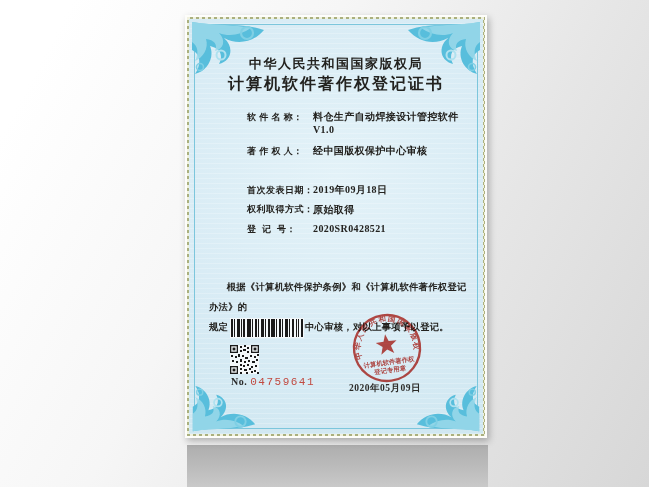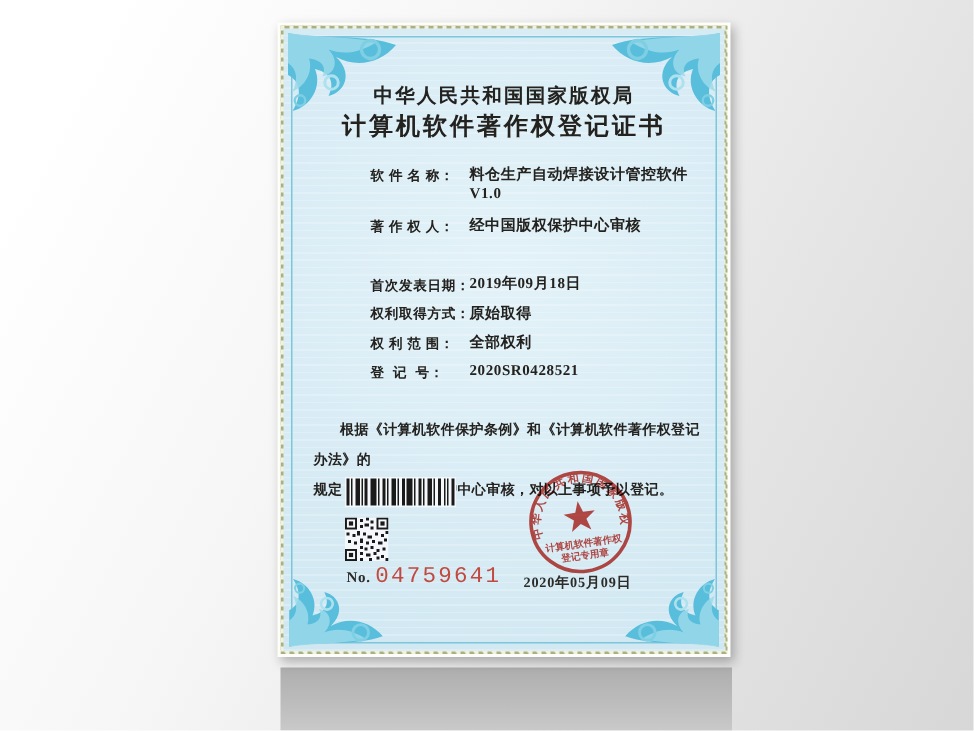--- a/index.html
+++ b/index.html
@@ -69,21 +69,21 @@
     position:absolute;top:258px;left:20px;right:12px;
     font-size:9.3px;font-weight:bold;line-height:20px;letter-spacing:.3px;
   }
   .statement .st1{text-indent:1.9em;}
 
   .barcode{position:absolute;left:41px;top:299px;width:74px;height:20px;}
   .qrcode{position:absolute;left:41px;top:326px;width:29px;height:29px;}
 
   .serial{position:absolute;left:42px;top:357px;font-size:10px;letter-spacing:.5px;}
   .serial .no{color:#2a2a2a;font-weight:bold;}
-  .serial .digits{color:#c14a40;letter-spacing:1.5px;font-family:"Liberation Mono", monospace;font-size:15px;}
+  .serial .digits{color:#c14a40;letter-spacing:1.5px;font-family:"Liberation Mono", monospace;font-size:11px;}
 
   .issue-date{
     position:absolute;left:160px;top:363px;font-size:9.5px;font-weight:bold;letter-spacing:.5px;color:#2c2b28;
   }
   .seal{
     position:absolute;left:163px;top:294px;width:70px;height:70px;
     transform:rotate(-8deg);opacity:.88;mix-blend-mode:multiply;
   }
 </style>
 </head>
@@ -139,24 +139,20 @@
         </div>
 
         <div class="fields mid-fields">
           <div class="row">
             <span class="lbl">首次发表日期：</span>
             <span class="val">2019年09月18日</span>
           </div>
           <div class="row">
             <span class="lbl">权利取得方式：</span>
             <span class="val">原始取得</span>
-          </div>
-          <div class="row">
-            <span class="lbl">权 利 范 围：</span>
-            <span class="val">全部权利</span>
           </div>
           <div class="row">
             <span class="lbl">登  记  号：</span>
             <span class="val">2020SR0428521</span>
           </div>
         </div>
 
         <div class="statement">
           <div class="st1">根据《计算机软件保护条例》和《计算机软件著作权登记办法》的</div>
           <div class="st2">规定，经中国版权保护中心审核，对以上事项予以登记。</div>

